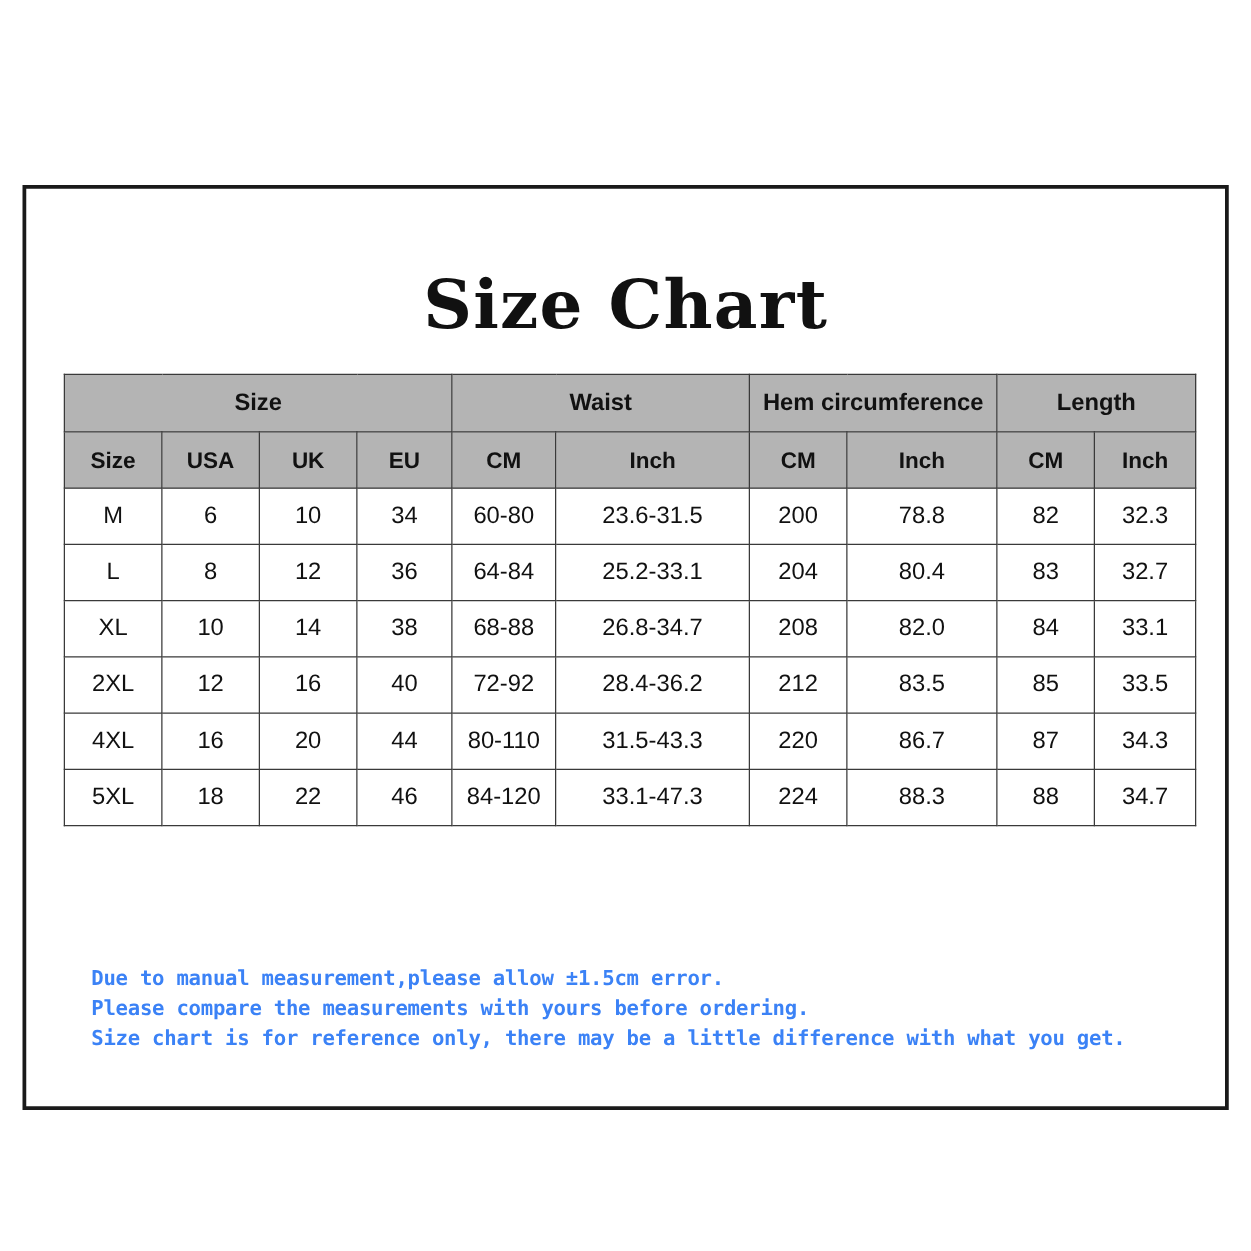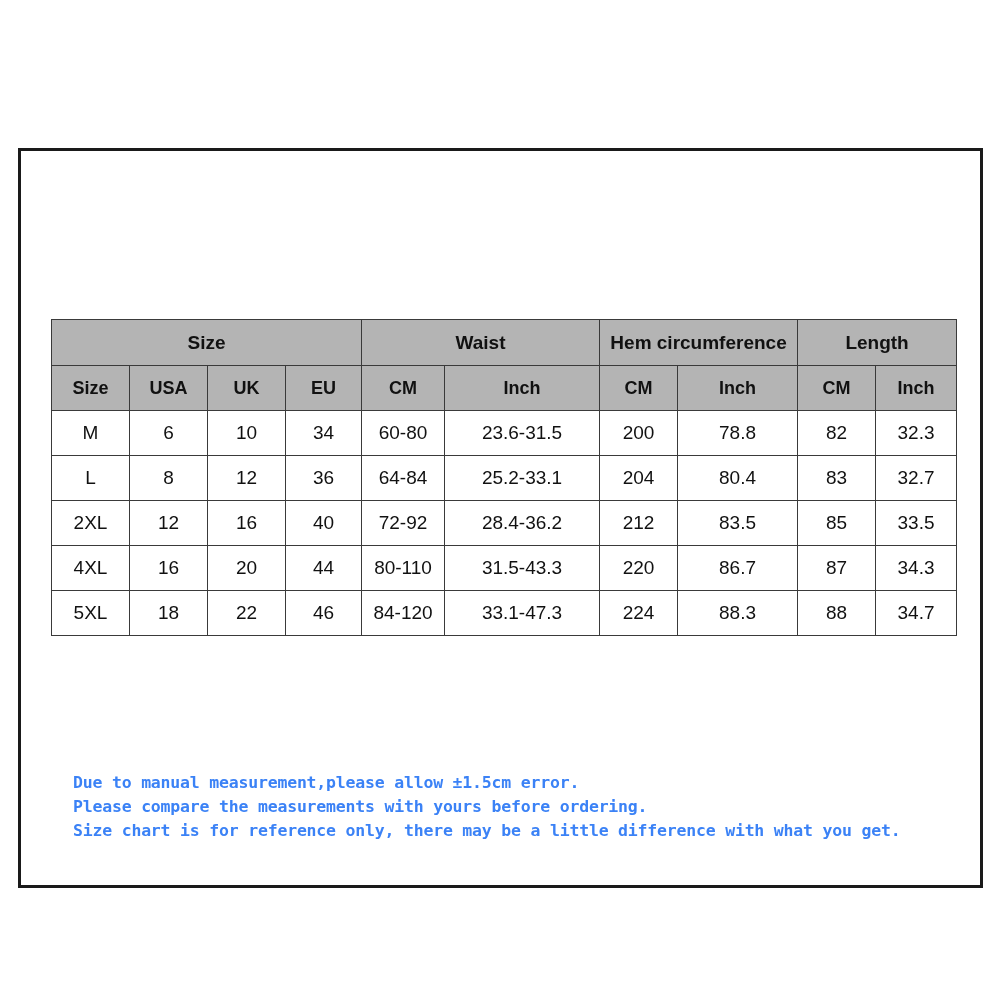--- a/index.html
+++ b/index.html
@@ -45,21 +45,20 @@
   .table-wrap {
     position: absolute;
     left: 30px;
     top: 148px;
     width: 905px;
   }
   table.size-chart {
     border-collapse: collapse;
     width: 905px;
     table-layout: fixed;
-    margin-top: 20px;
   }
   table.size-chart td, table.size-chart th {
     border: 1px solid #3a3a3a;
     text-align: center;
     vertical-align: middle;
     color: #111111;
     font-size: 19px;
     font-weight: normal;
     padding: 0;
     height: 44px;
@@ -94,20 +93,21 @@
     letter-spacing: -0.2px;
   }
   .notes div { white-space: nowrap; }
 </style>
 </head>
 <body>
 
 <div class="page">
   <div class="frame">
 
+    <div class="title">Size Chart</div>
 
     <div class="table-wrap">
       <table class="size-chart">
         <colgroup>
           <col style="width:78px">
           <col style="width:78px">
           <col style="width:78px">
           <col style="width:76px">
           <col style="width:83px">
           <col style="width:155px">
@@ -155,20 +155,32 @@
             <td>12</td>
             <td>36</td>
             <td>64-84</td>
             <td>25.2-33.1</td>
             <td>204</td>
             <td>80.4</td>
             <td>83</td>
             <td>32.7</td>
           </tr>
           <tr>
+            <td>XL</td>
+            <td>10</td>
+            <td>14</td>
+            <td>38</td>
+            <td>68-88</td>
+            <td>26.8-34.7</td>
+            <td>208</td>
+            <td>82.0</td>
+            <td>84</td>
+            <td>33.1</td>
+          </tr>
+          <tr>
             <td>2XL</td>
             <td>12</td>
             <td>16</td>
             <td>40</td>
             <td>72-92</td>
             <td>28.4-36.2</td>
             <td>212</td>
             <td>83.5</td>
             <td>85</td>
             <td>33.5</td>

